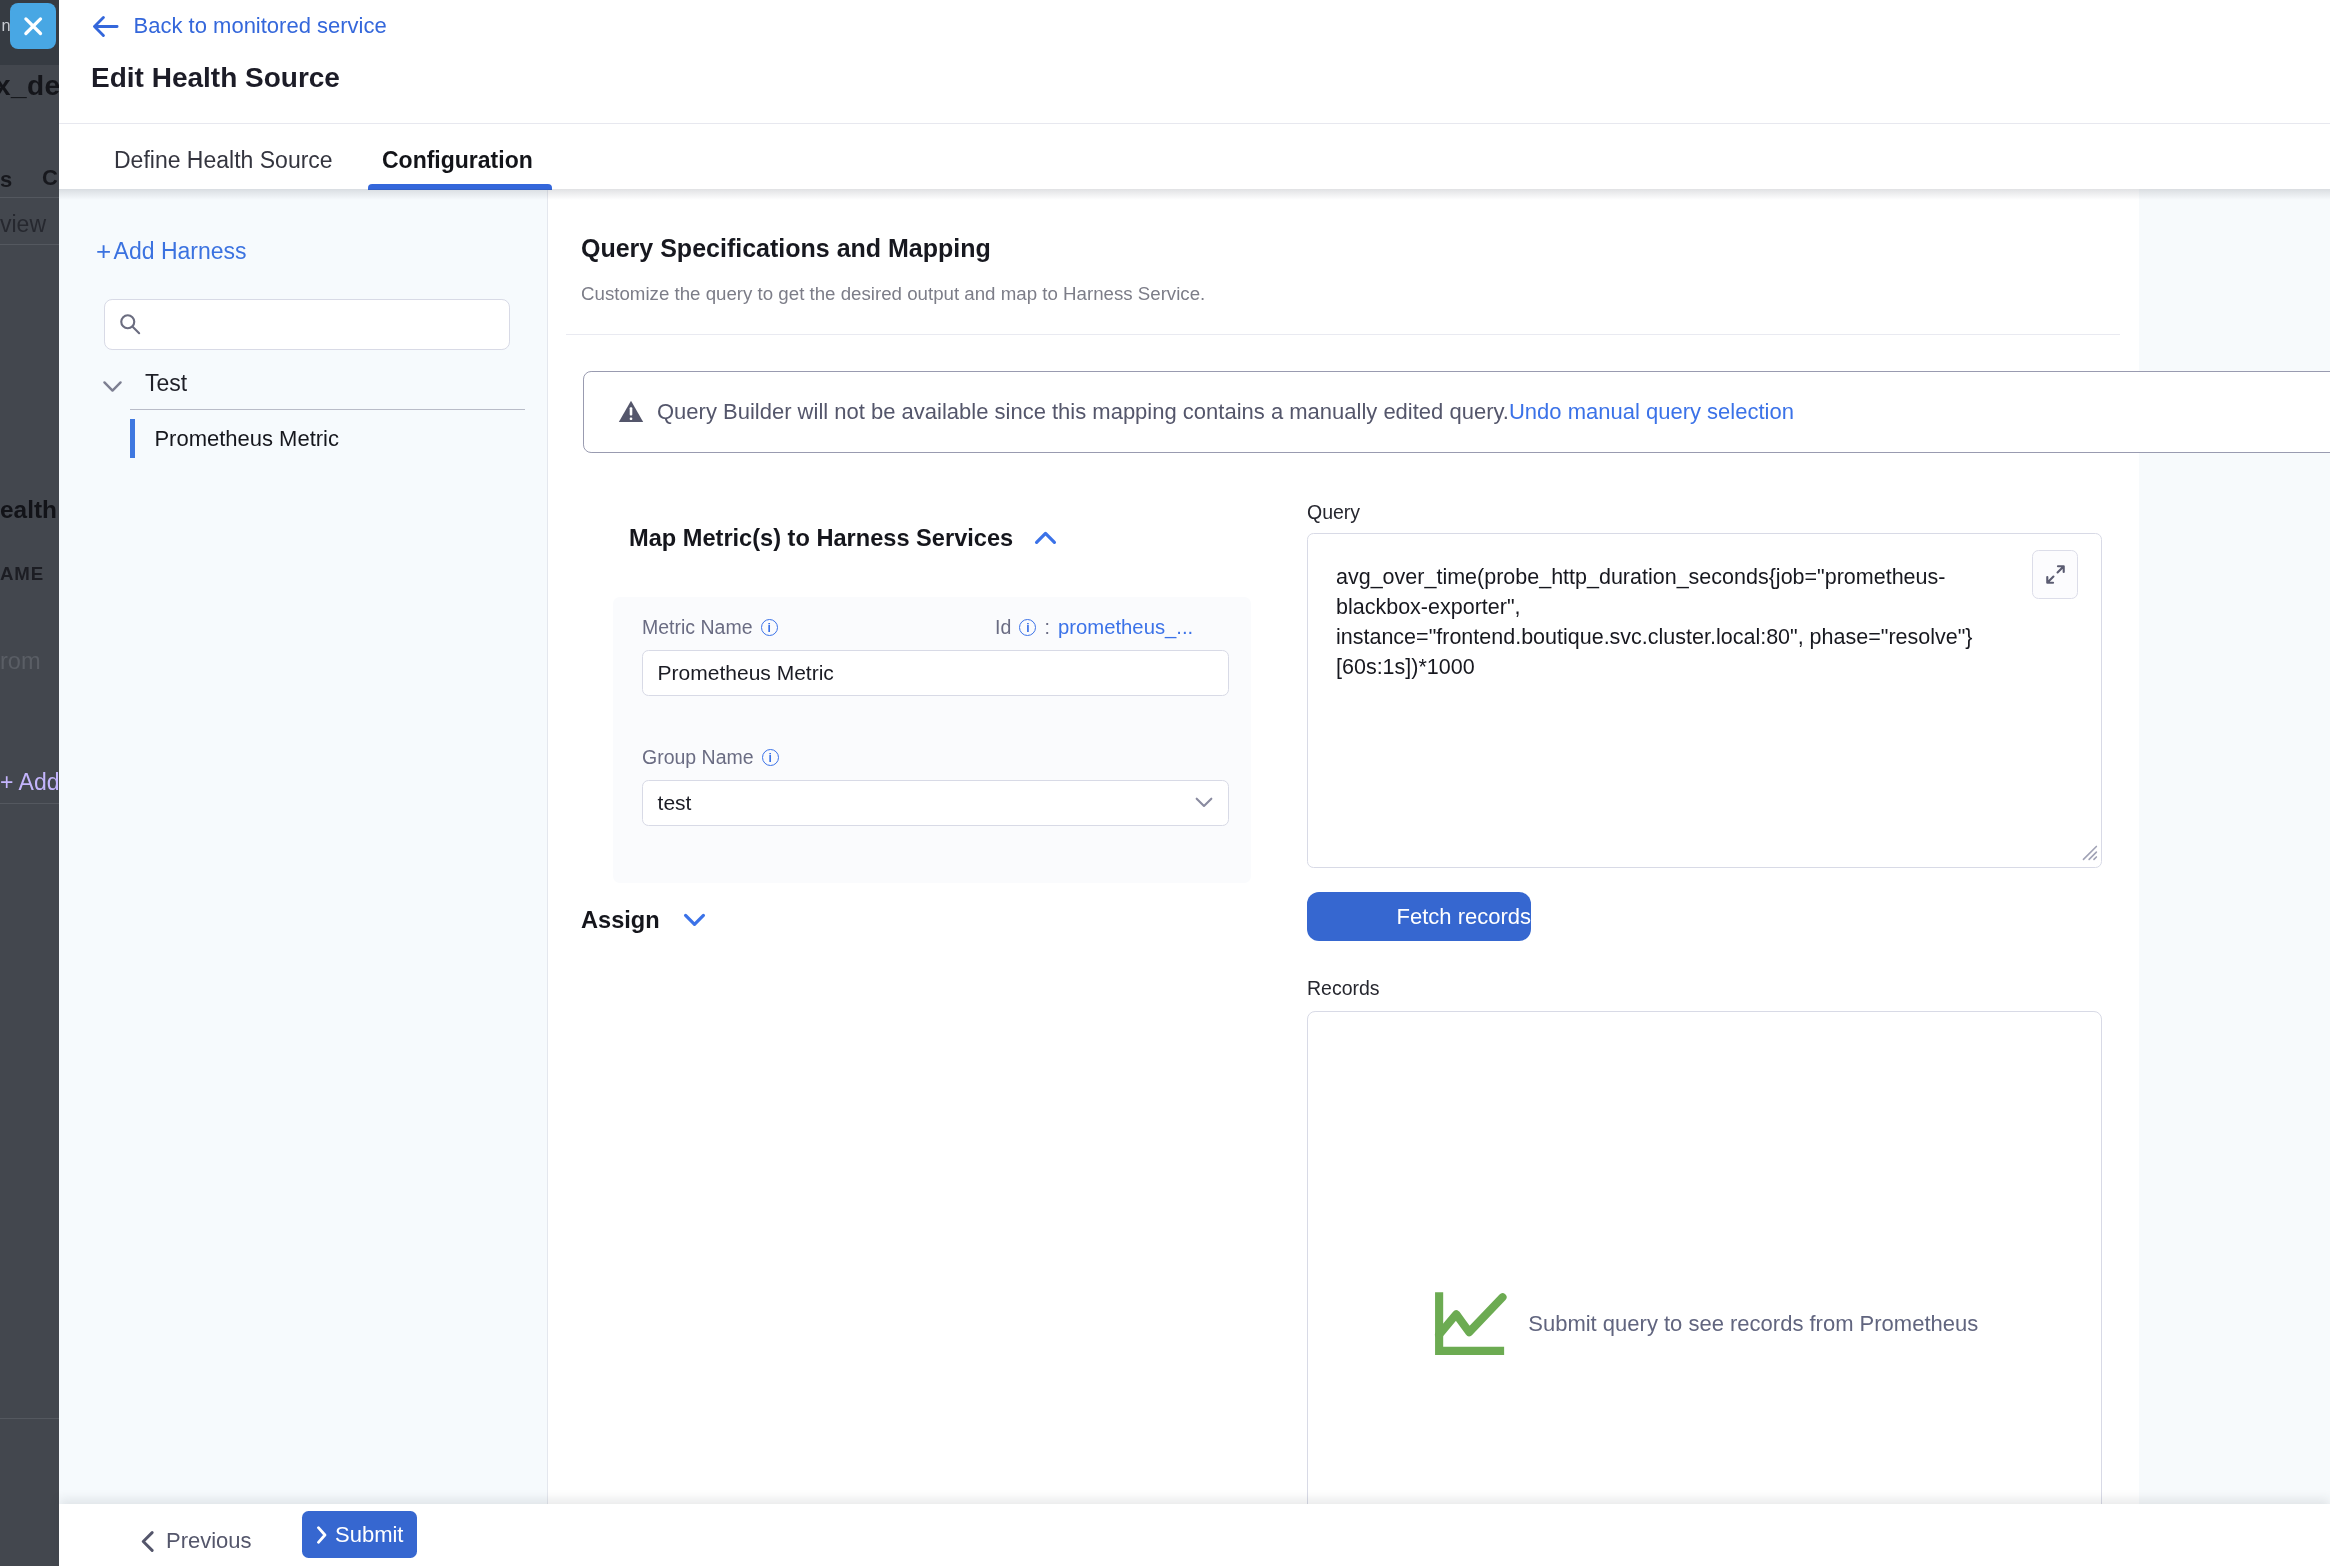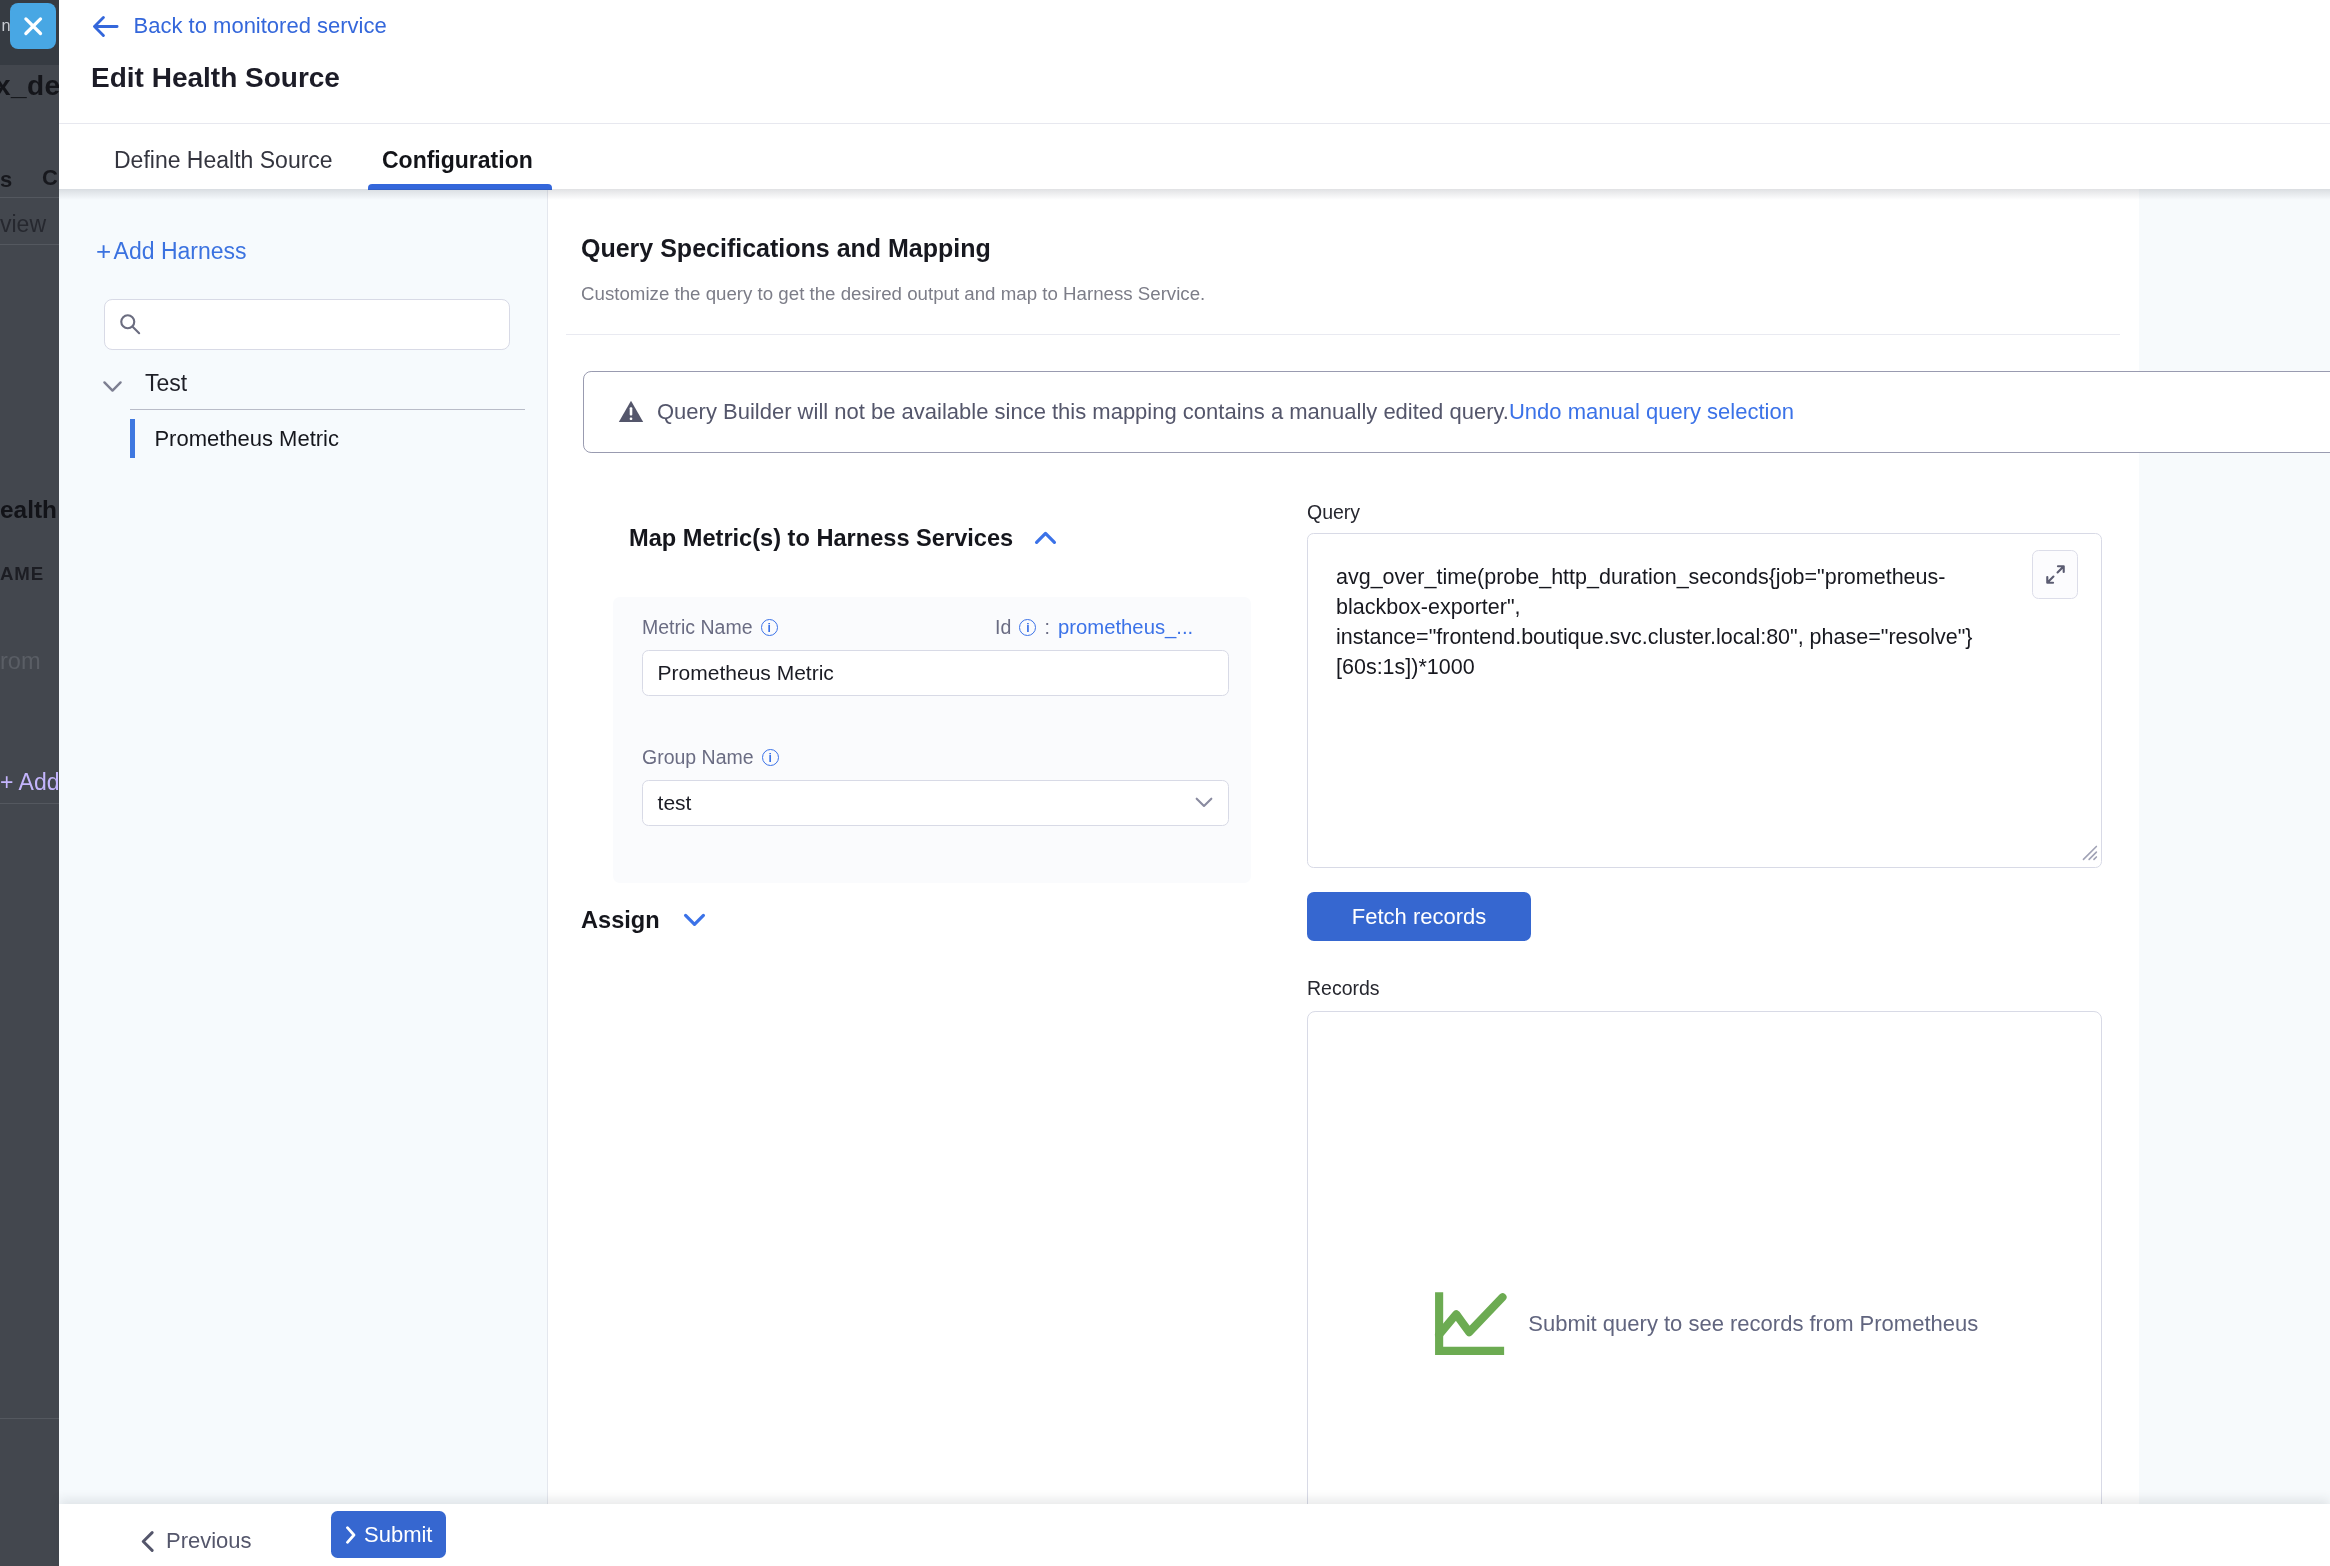--- a/index.html
+++ b/index.html
@@ -108,38 +108,38 @@
   .query-box{left:1307px;top:533px;width:795px;height:335px;background:#fff;border:1.2px solid #d8dae6;
              border-radius:6.5px;box-sizing:border-box;z-index:3;cursor:text;}
   .query-text{position:absolute;left:28px;top:28px;width:699px;font-size:21.5px;line-height:30px;
               color:#17181f;}
   .query-text div{white-space:nowrap;}
   .expand-btn{position:absolute;right:23px;top:16.3px;width:46px;height:49px;background:#fcfcfe;
               border:1.2px solid #dcdde9;border-radius:6.5px;display:flex;align-items:center;
               justify-content:center;cursor:pointer;box-sizing:border-box;}
   .resize-handle{position:absolute;right:3.3px;bottom:3.3px;cursor:nwse-resize;}
 
-  .fetch-btn{left:1307px;top:892px;width:224px;height:49px;background:#3667d0;border-radius:7px;
-             display:flex;align-items:center;justify-content:center;color:#fff;font-size:22px;
+  .fetch-btn{left:1307px;top:892px;width:224px;height:49px;background:#3667d0;border-radius:12px;
+             display:flex;align-items:center;justify-content:flex-end;color:#fff;font-size:22px;
              cursor:pointer;z-index:3;}
 
   .records-label{left:1307px;top:977px;font-size:19.5px;color:#26272f;z-index:3;}
   .records-box{left:1307px;top:1011px;width:795px;height:626px;background:#fff;
                border:1.2px solid #d8dae6;border-radius:8.1px;box-sizing:border-box;z-index:3;
                display:flex;align-items:center;justify-content:center;gap:19.5px;}
   .records-empty-text{font-size:22px;color:#61657f;}
 
   
   .footer{left:59px;top:1504px;width:2271px;height:63px;background:#ffffff;z-index:5;
           box-shadow:0 -4.9px 9.8px rgba(40,45,60,.10);}
   .prev-btn{position:absolute;left:81px;top:0;height:74px;display:flex;align-items:center;gap:11.4px;
             font-size:22px;color:#54566b;cursor:pointer;}
   .submit-btn{position:absolute;left:243px;top:7.3px;width:115px;height:47px;background:#3667d0;
               border-radius:6.5px;display:flex;align-items:center;justify-content:center;gap:8.1px;
-              color:#fff;font-size:22px;cursor:pointer;margin-left:29px;}
+              color:#fff;font-size:22px;cursor:pointer;}
 </style>
 </head>
 <body>
 
 <div class="stage">
 
   <div class="abs bgstrip">
     <div class="topband"></div>
     <span class="frag frag-nt">nt</span>
     <span class="frag frag-xdev">x_dev</span>

